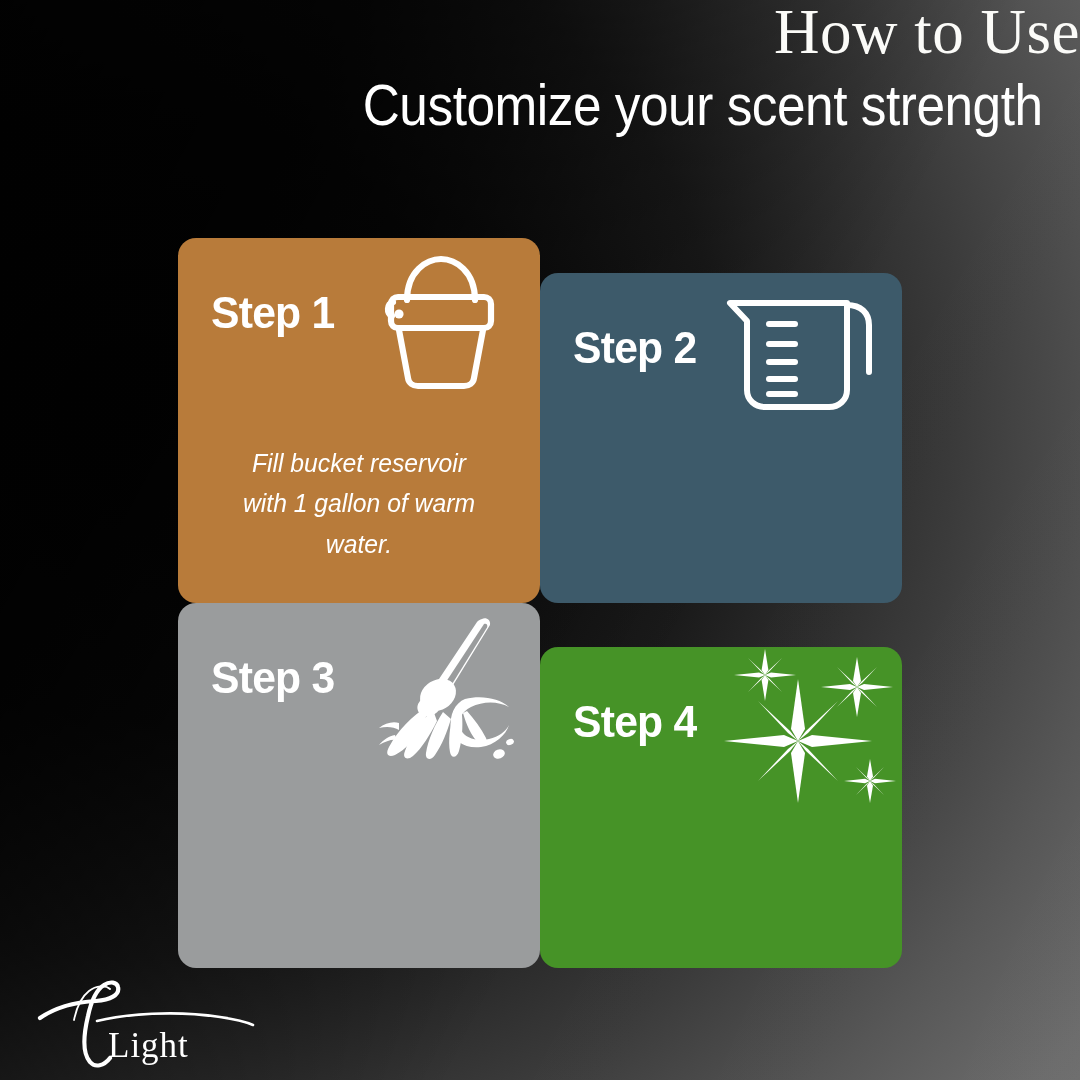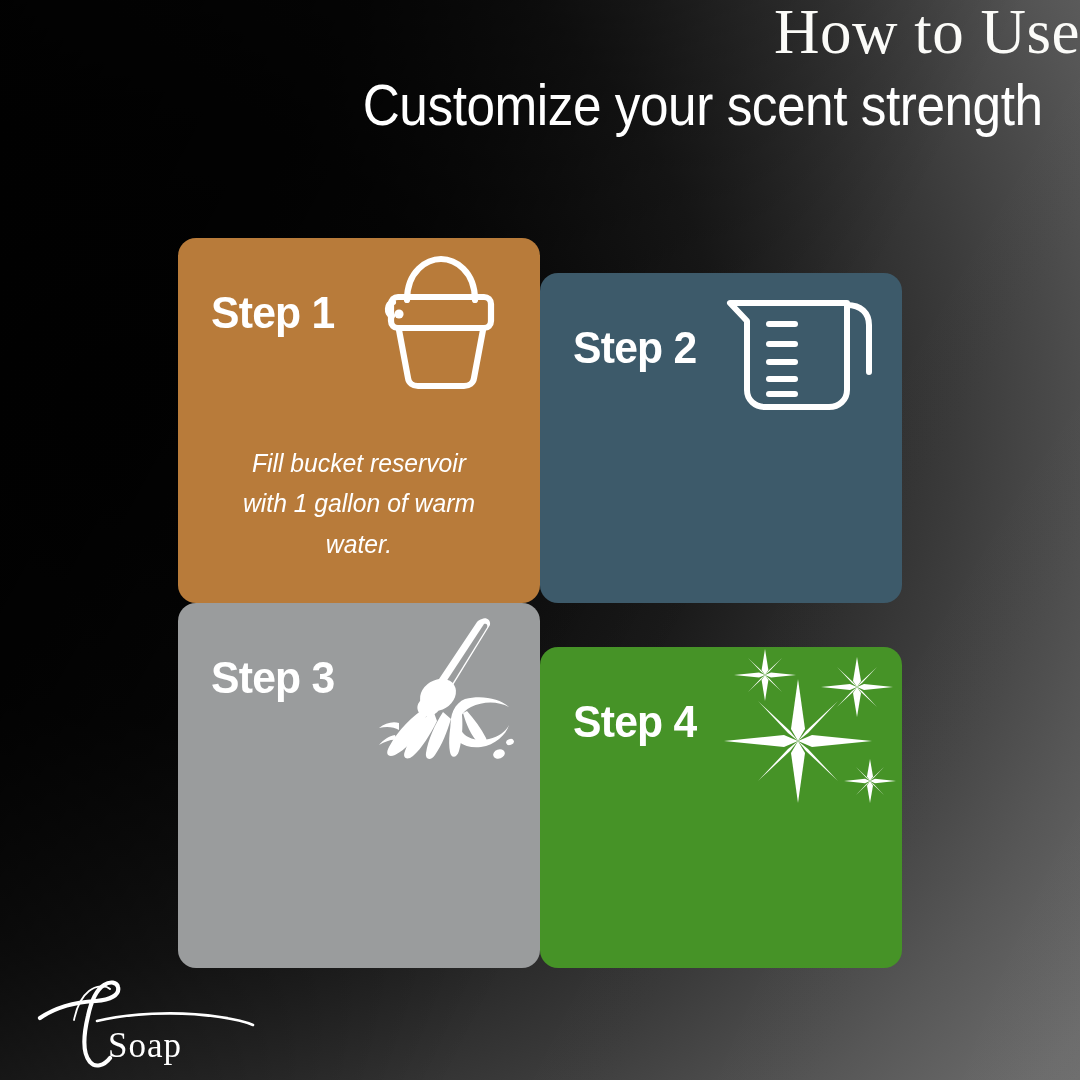--- a/index.html
+++ b/index.html
@@ -294,14 +294,14 @@
   </div>
 
 </div>
 
 <div id="logo">
   <svg width="230" height="92" viewBox="0 0 230 92">
     <path d="M6 40 C22 29, 44 24, 62 23 C76 22, 86 17, 84 9 C83 4, 76 3, 70 7 C62 12, 57 24, 54 38 C49 59, 49 76, 56 84 C61 90, 70 88, 76 80" fill="none" stroke="#ffffff" stroke-width="4.2" stroke-linecap="round"></path>
     <path d="M40 42 C42 32, 46 20, 55 13 C62 7.5, 72 7, 76 11" fill="none" stroke="#ffffff" stroke-width="1.8" stroke-linecap="round"></path>
     <path d="M63 43 C92 36, 140 32, 186 39 C200 41, 212 44, 219 47" fill="none" stroke="#ffffff" stroke-width="2.6" stroke-linecap="round"></path>
   </svg>
-  <div id="logo-word">Soap</div>
+  <div id="logo-word">Light</div>
 </div>
 
 </body></html>

